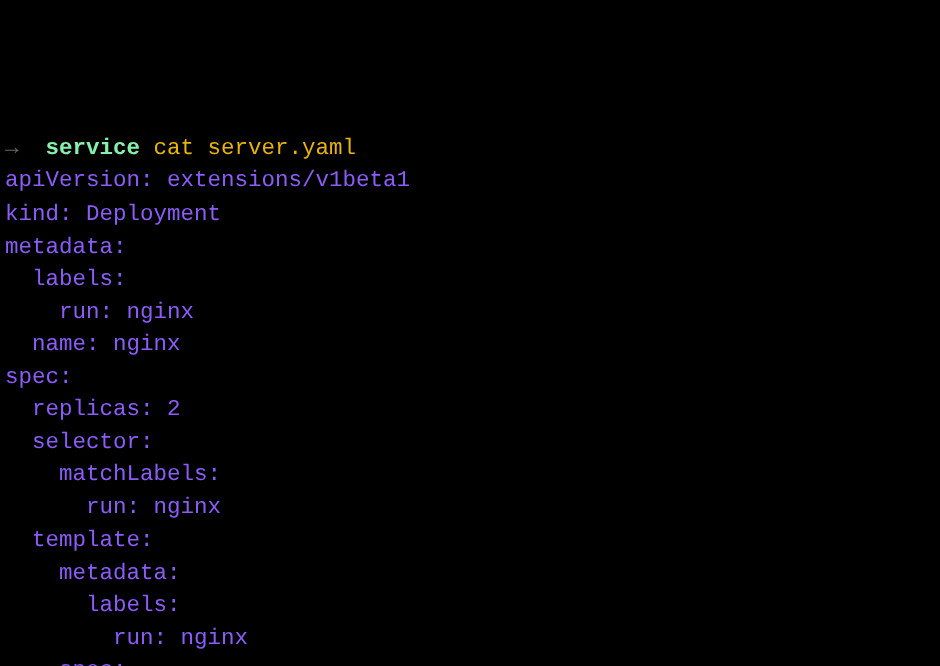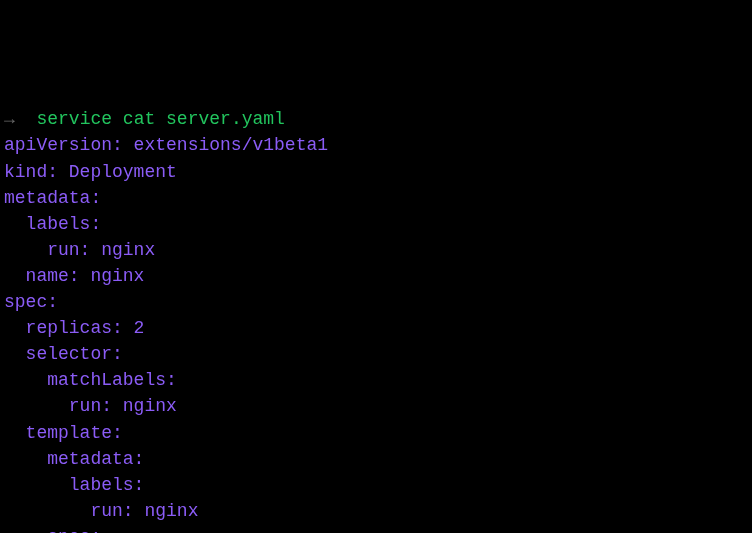--- a/index.html
+++ b/index.html
@@ -16,25 +16,25 @@
       padding: 2px 4px;
       width: 752px;
       height: 533px;
       overflow: hidden;
       white-space: pre;
     }
     .prompt-arrow {
       color: #6a6a6a;
     }
     .prompt-dir {
-      color: #22c55e;
-      font-weight: normal;
+      color: #86efac;
+      font-weight: bold;
     }
     .cmd {
-      color: #22c55e;
+      color: #eab308;
     }
     .output {
       color: #8b5cf6;
     }
     .line {
       display: block;
     }
   </style>
 </head>
 <body>

